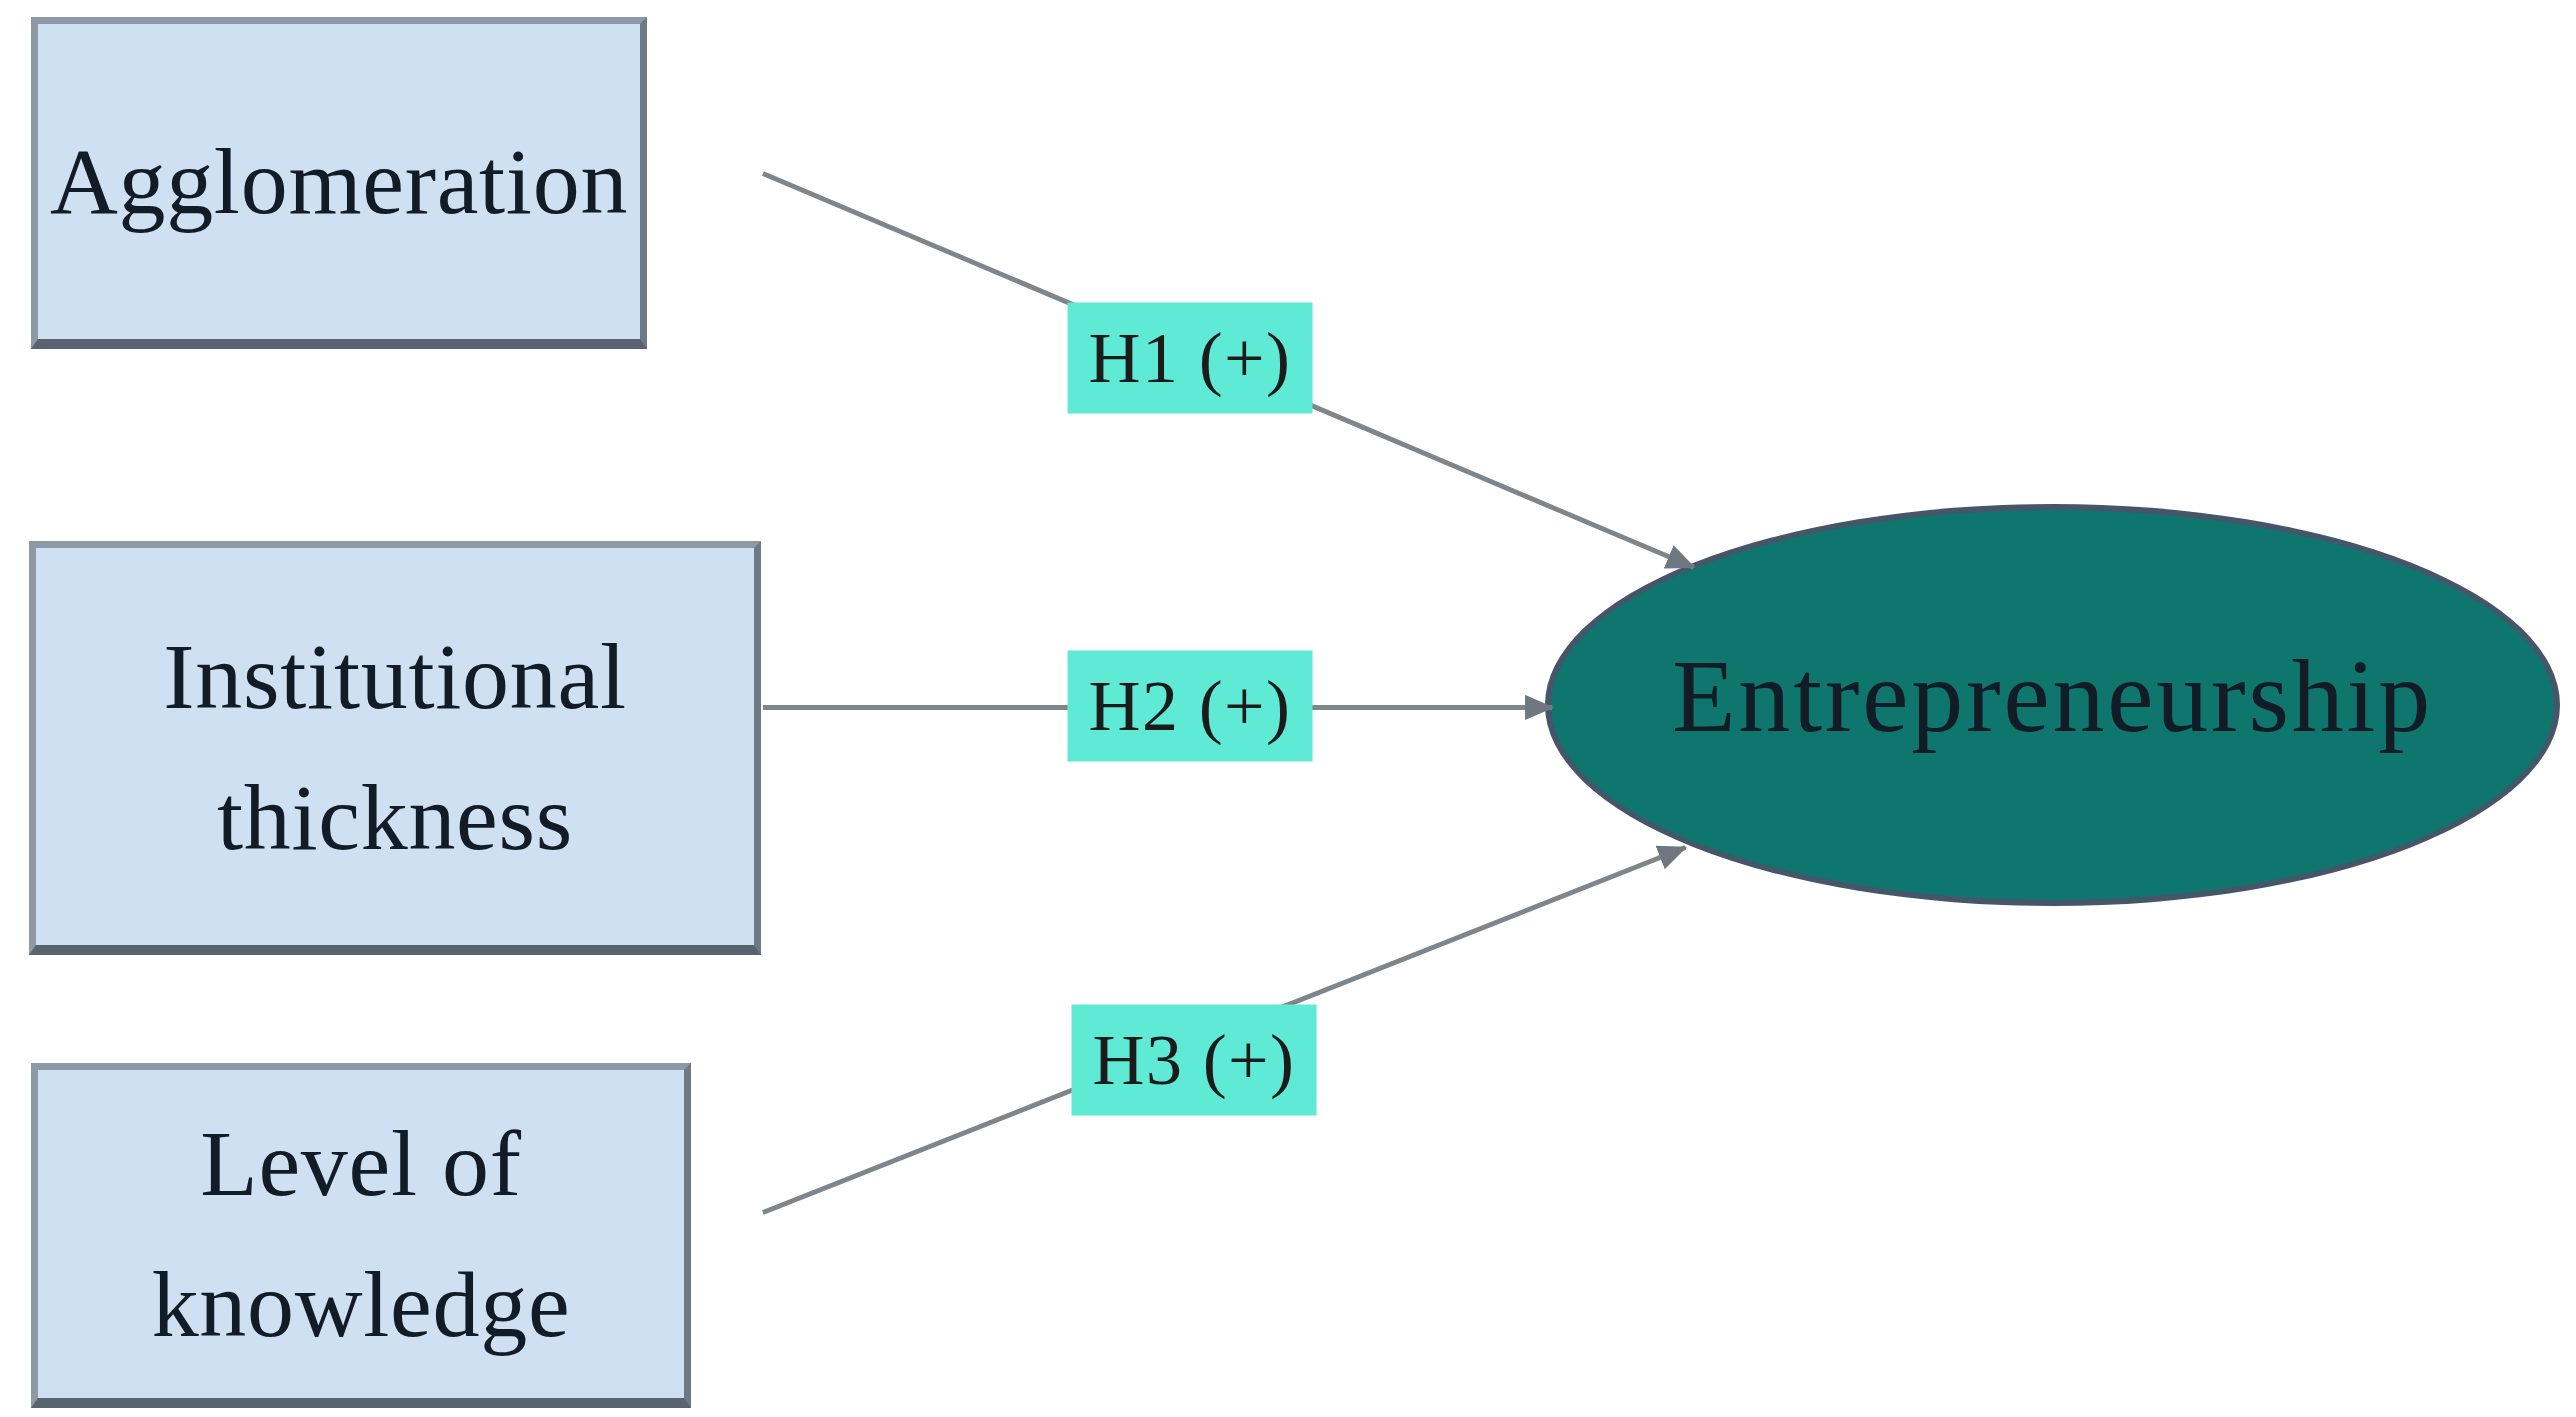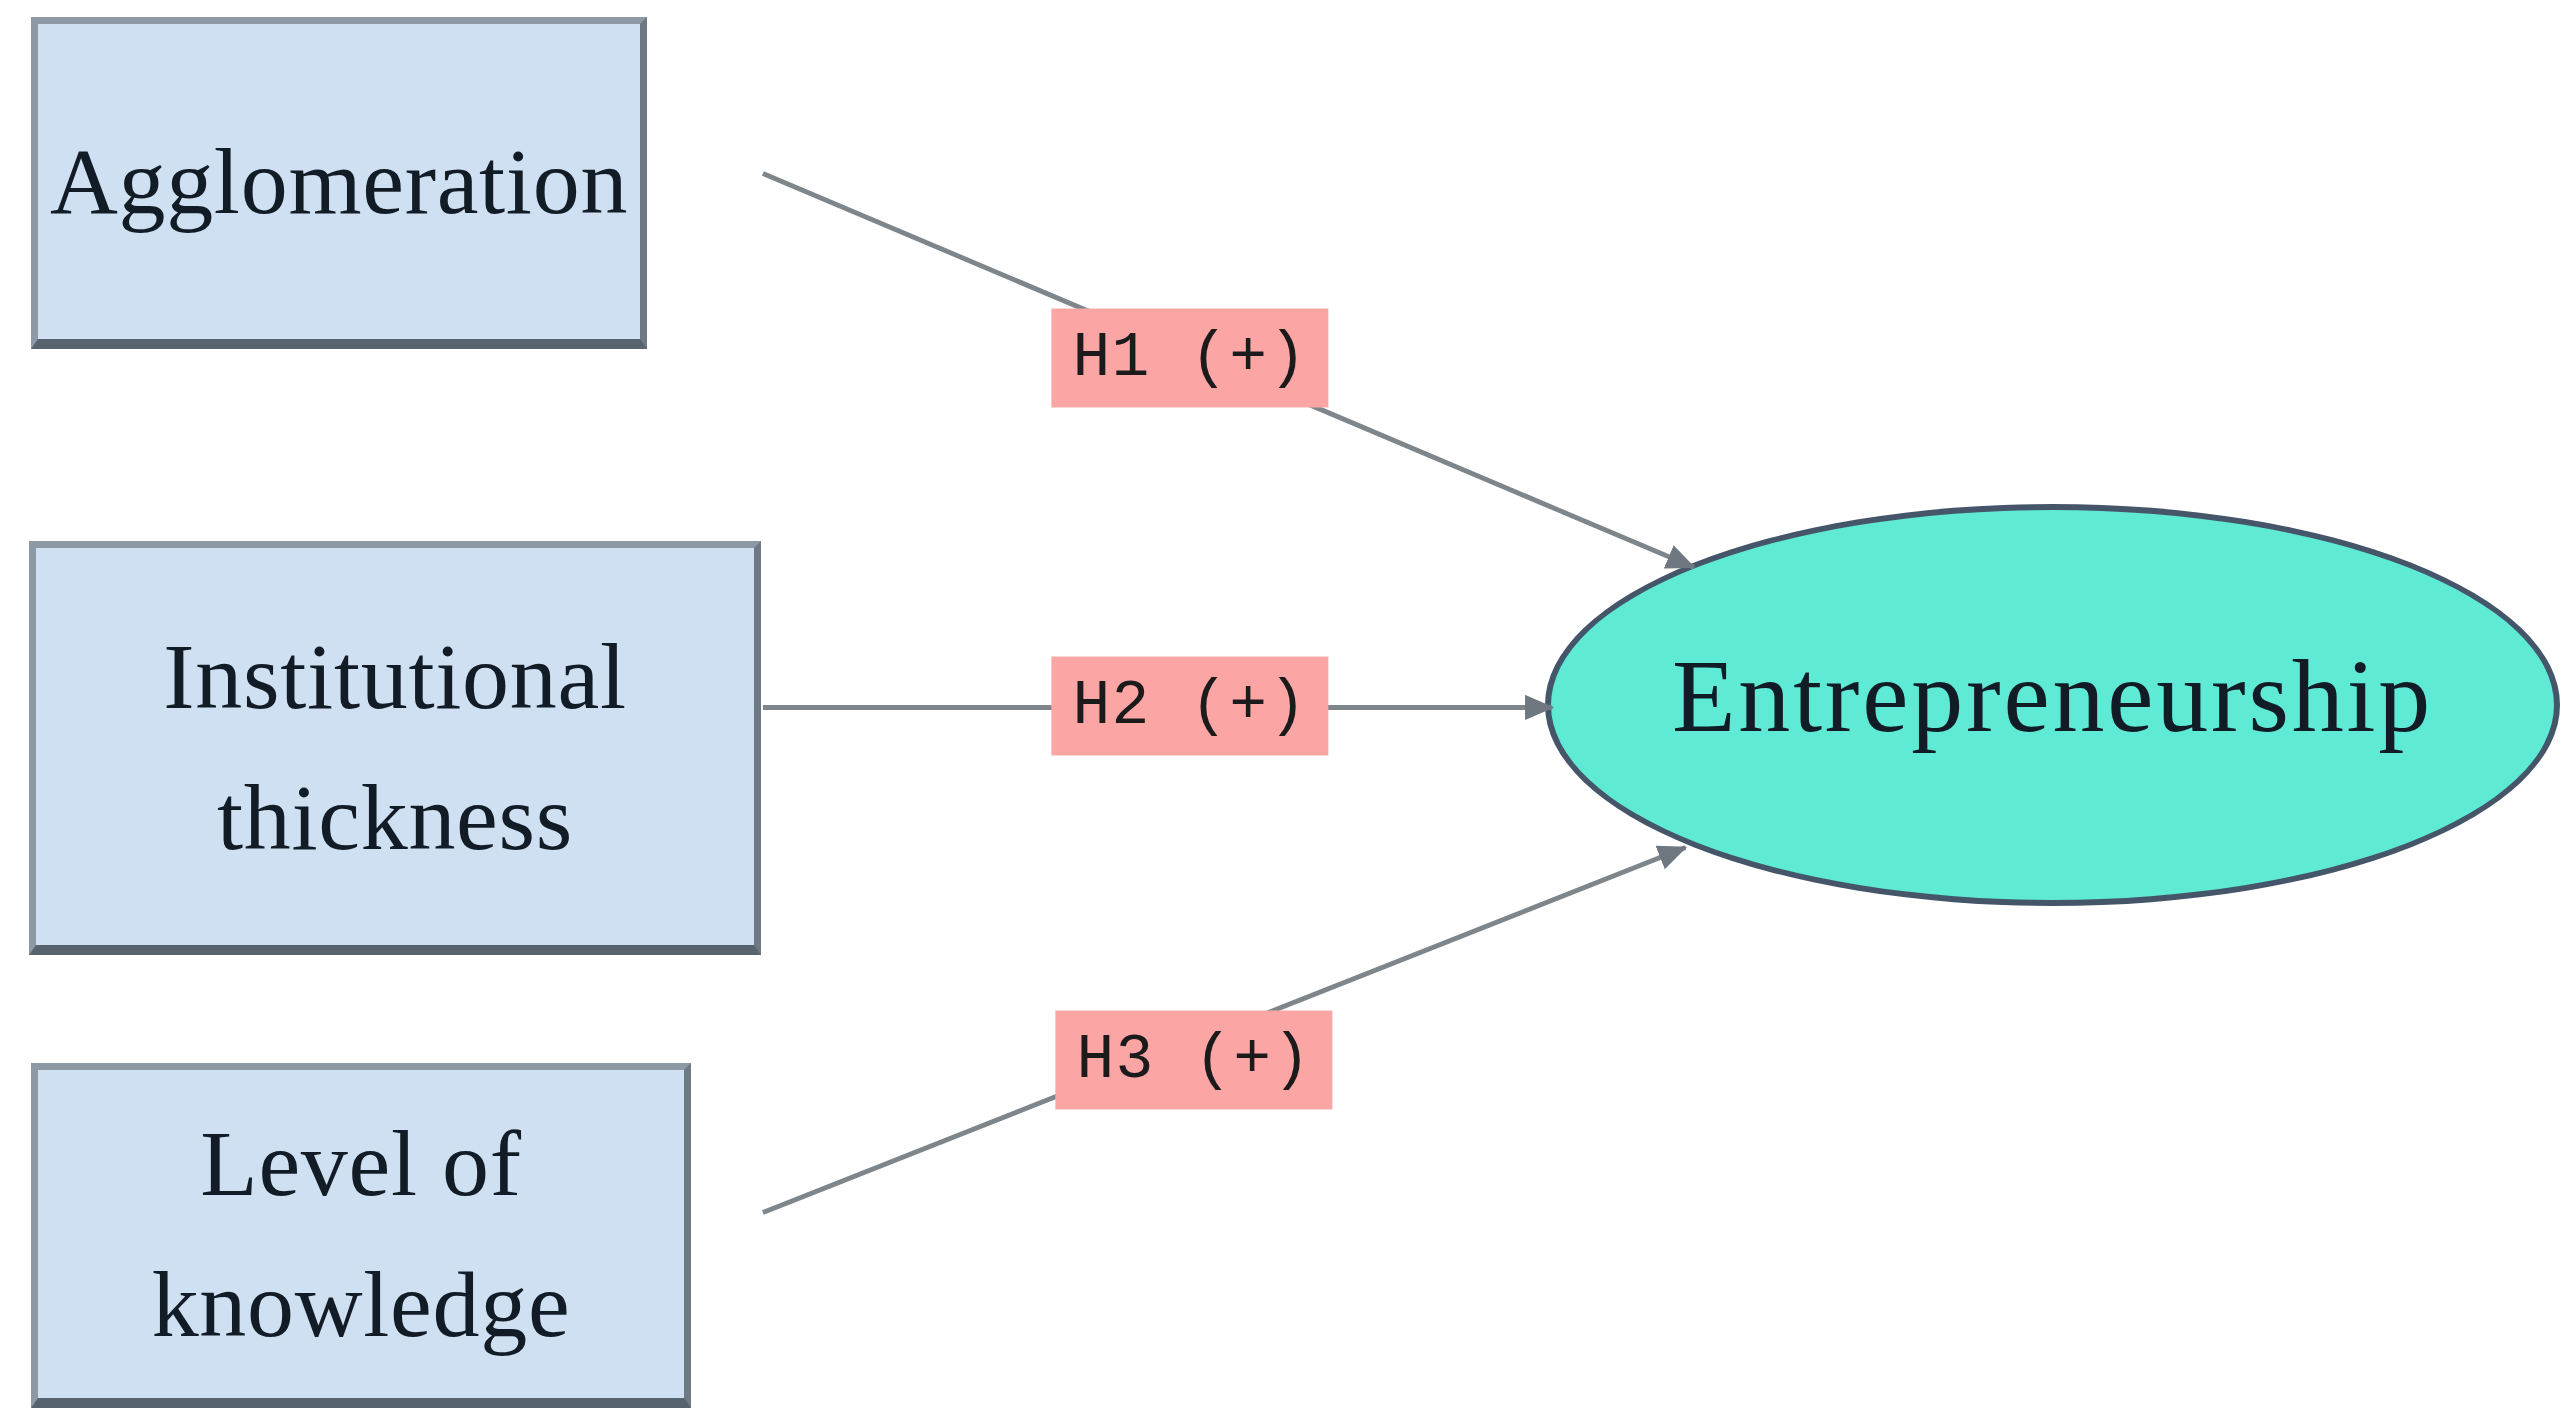--- a/index.html
+++ b/index.html
@@ -40,21 +40,21 @@
   #node-institutional { left: 29px;  top: 541px;  width: 732px; height: 414px; }
   #node-knowledge     { left: 31px;  top: 1063px; width: 660px; height: 345px; }
 
   #node-entrepreneurship {
     position: absolute;
     box-sizing: border-box;
     left: 1545px;
     top: 504px;
     width: 1015px;
     height: 402px;
-    background: #5eead4;
+    background: #0f766e;
     border: 6.2px solid #46566a;
     border-radius: 50%;
     display: flex;
     align-items: center;
     justify-content: center;
     text-align: left;
     z-index: 1;
   }
   #node-entrepreneurship .ellipse-label {
     font-family: "Liberation Serif", serif;
@@ -65,24 +65,24 @@
     top: -9.7px;
   }
   #arrow-layer {
     position: absolute;
     left: 0; top: 0;
     z-index: 2;
   }
   .hypothesis-label {
     position: absolute;
     transform: translate(-50%, -50%);
-    font-family: Liberation Mono, monospace;
-    font-size: 63px;
+    font-family: Liberation Serif, serif;
+    font-size: 72px;
     color: #1b1b1b;
-    background: #fca5a5;
+    background: #5eead4;
     padding: 14px 21px;
     white-space: nowrap;
     z-index: 3;
     letter-spacing: 1.4px;
   }
   #label-h1 { left: 1190px; top: 358px; }
   #label-h2 { left: 1190px; top: 706px; }
   #label-h3 { left: 1194px; top: 1060px; }
 </style>
 </head>

